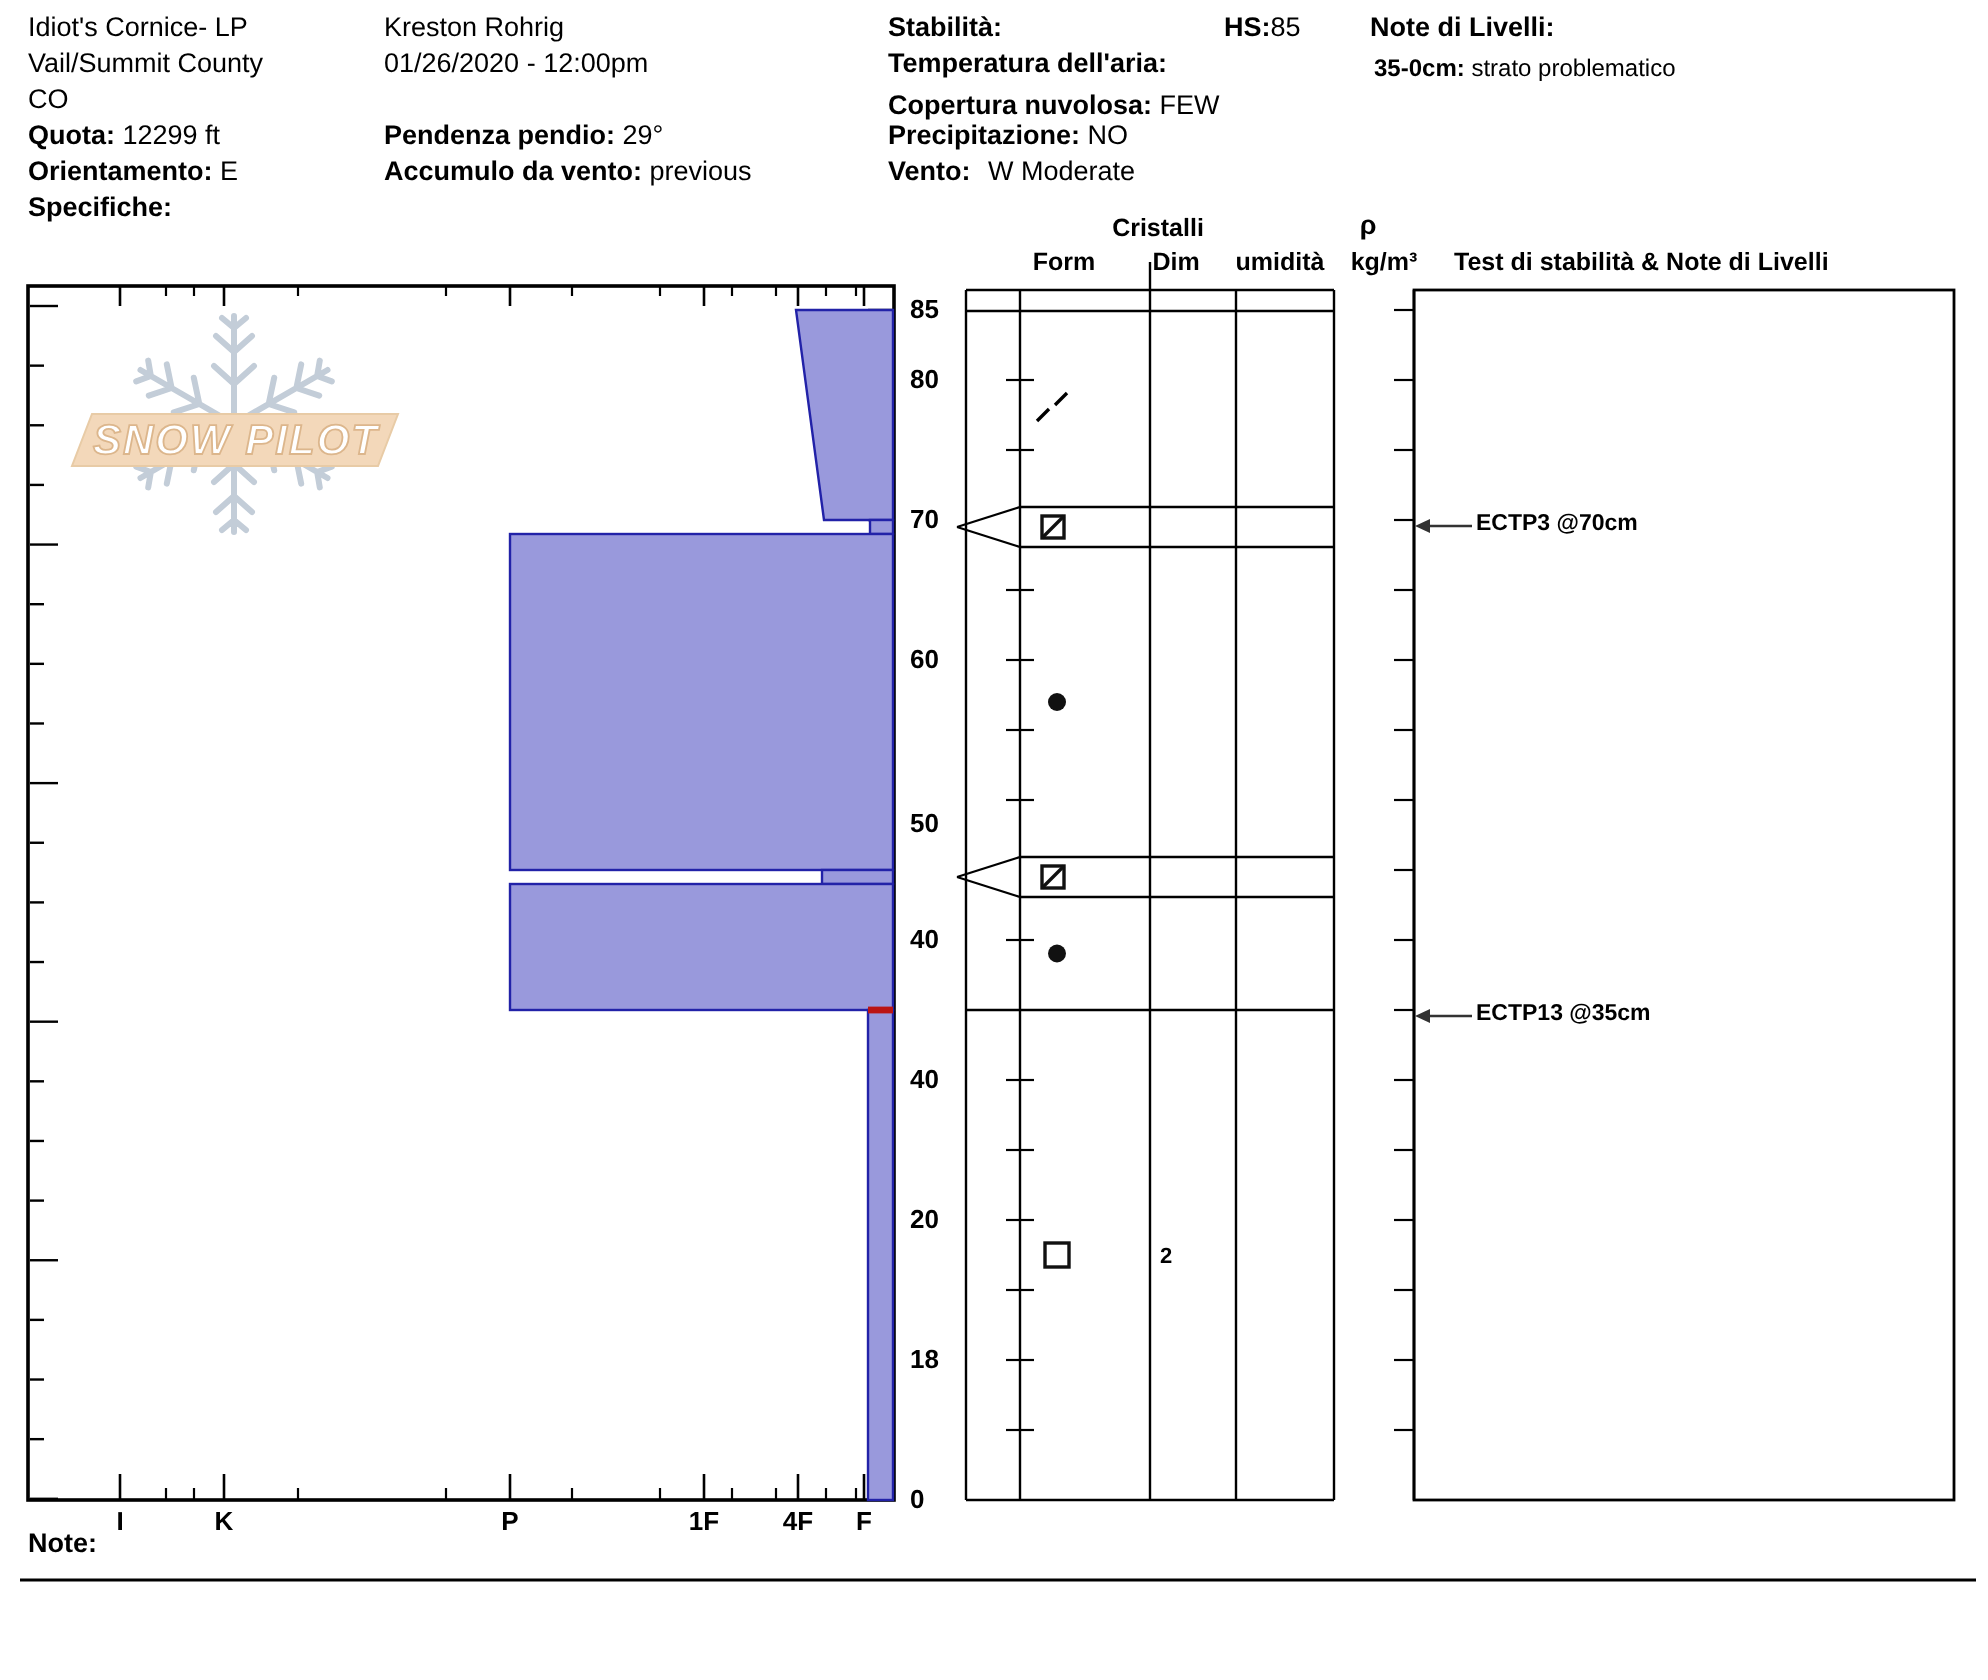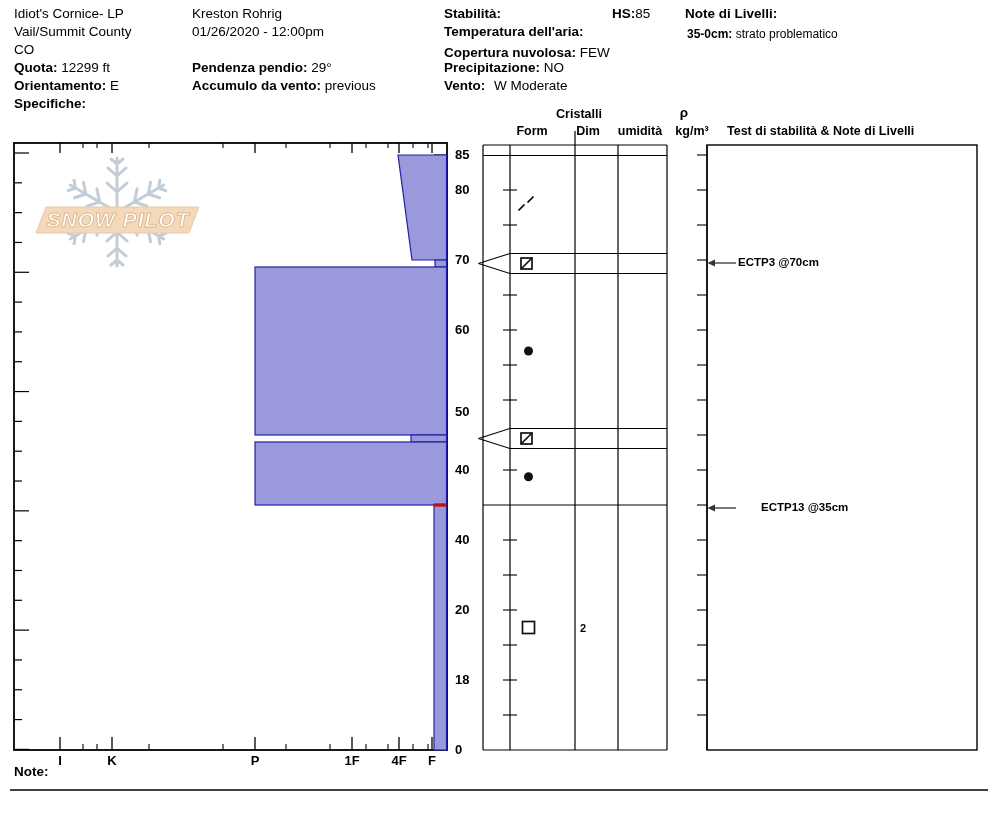--- a/index.html
+++ b/index.html
@@ -204,21 +204,21 @@
   <div class="ch" style="left:540px;top:107px;width:78px">Cristalli</div>
   <div class="ch" style="left:507px;top:124px;width:50px">Form</div>
   <div class="ch" style="left:563px;top:124px;width:50px">Dim</div>
   <div class="ch" style="left:610px;top:124px;width:60px">umidità</div>
   <div class="ch rho" style="left:674px;top:105px;width:20px">ρ</div>
   <div class="ch" style="left:662px;top:124px;width:60px">kg/m³</div>
   <div class="ch ch-left" style="left:727px;top:124px">Test di stabilità &amp; Note di Livelli</div>
 
   <div class="note">Note:</div>
 <div class="ect" style="left: 738px; top: 256px;">ECTP3 @70cm</div>
-    <div class="ect" style="left: 738px; top: 501px; margin-left: 23px;">ECTP13 @35cm</div>
+    <div class="ect" style="left: 738px; top: 501px;">ECTP13 @35cm</div>
     <div class="depth-lbl" style="left: 455px; top: 147px;">85</div>
     <div class="depth-lbl" style="left: 455px; top: 182px;">80</div>
     <div class="depth-lbl" style="left: 455px; top: 252px;">70</div>
     <div class="depth-lbl" style="left: 455px; top: 322px;">60</div>
     <div class="depth-lbl" style="left: 455px; top: 392px; margin-top: 12px;">50</div>
     <div class="depth-lbl" style="left: 455px; top: 462px;">40</div>
     <div class="depth-lbl" style="left: 455px; top: 532px;">40</div>
     <div class="depth-lbl" style="left: 455px; top: 602px; text-align: center;">20</div>
     <div class="depth-lbl" style="left: 455px; top: 672px;">18</div>
     <div class="depth-lbl" style="left: 455px; top: 742px;">0</div>

